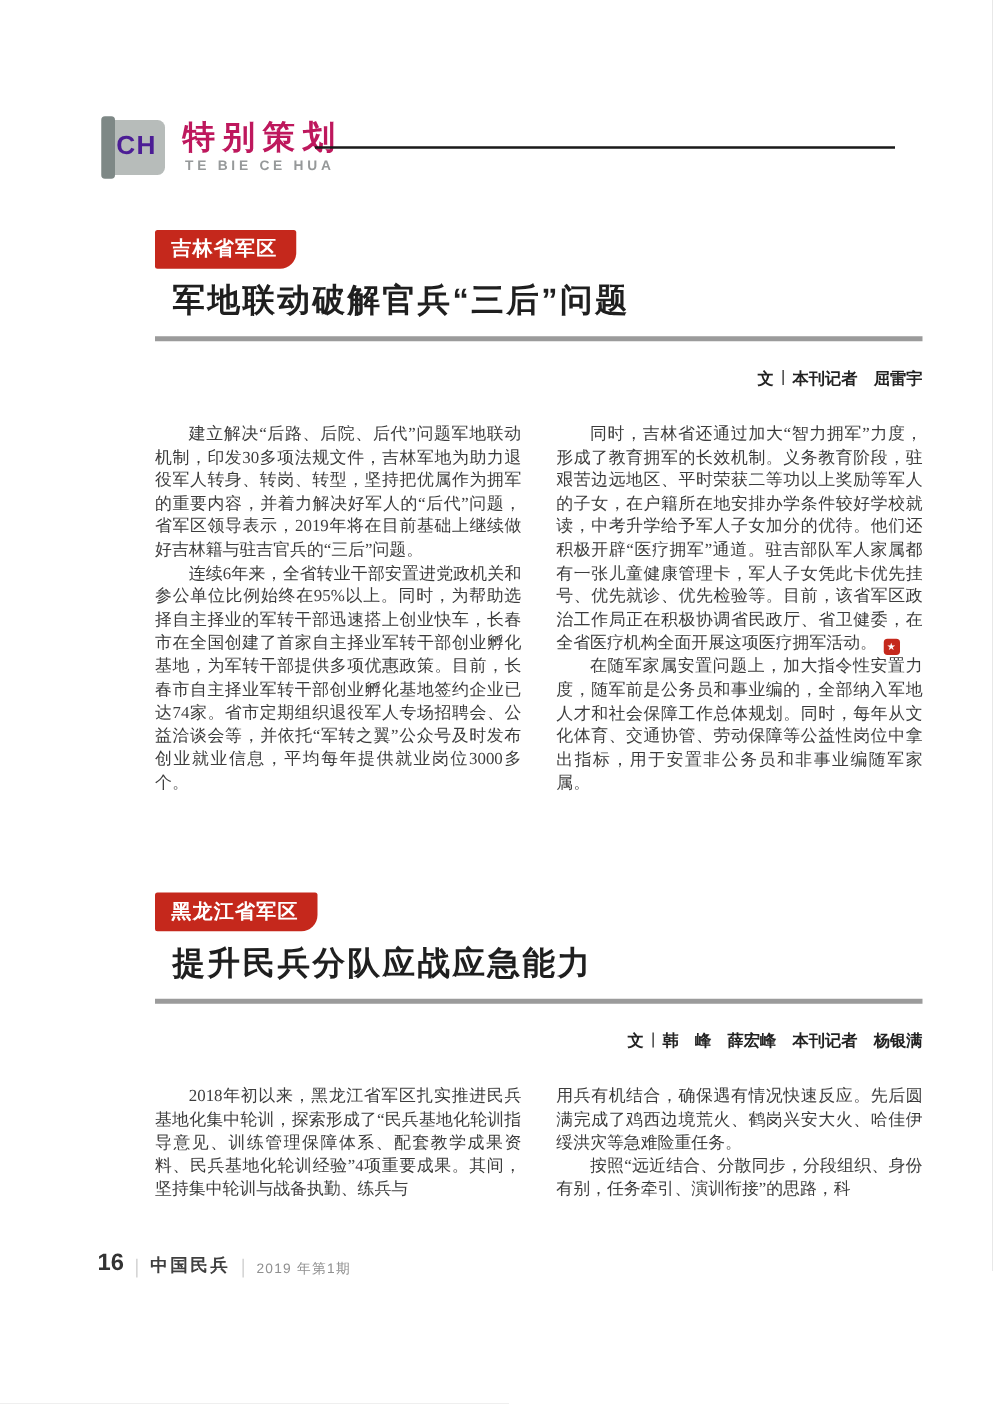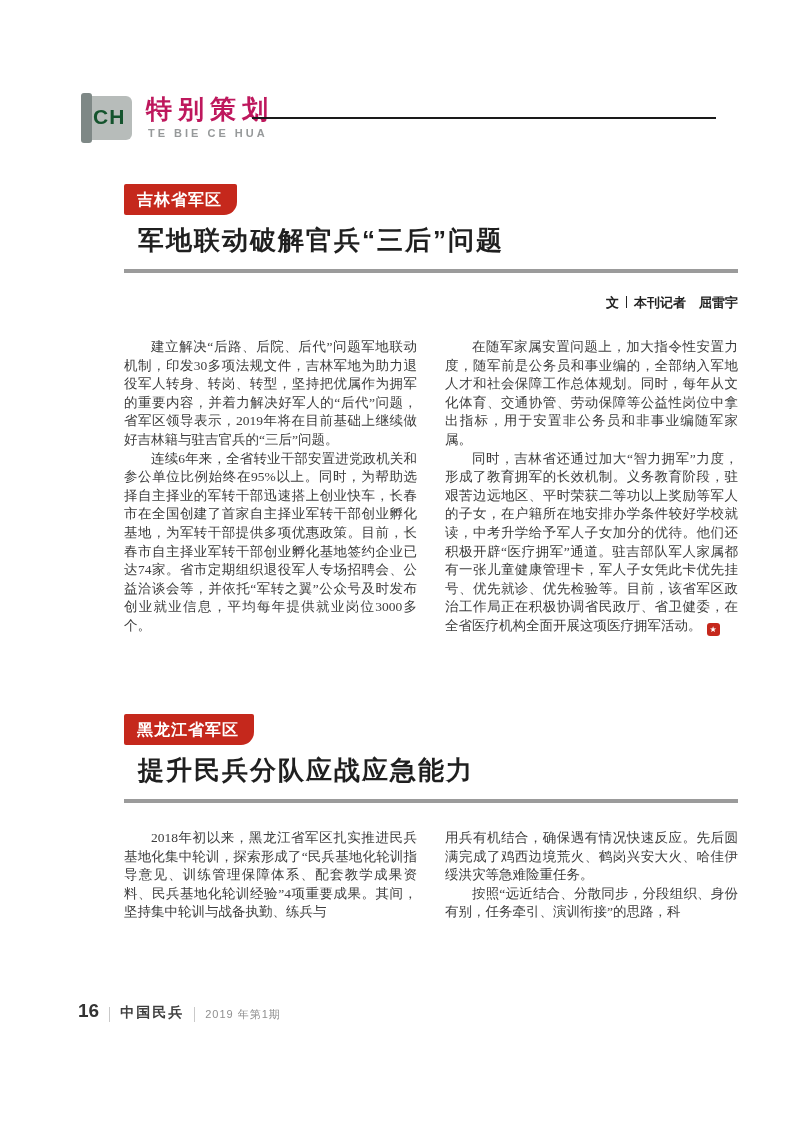--- a/index.html
+++ b/index.html
@@ -17,21 +17,21 @@
   .logo {
     position:absolute; left:4px; top:2px; width:46px; height:44px;
     background:#b7bcba; border-radius:6px;
   }
   .logo-bar {
     position:absolute; left:-5px; top:-3px; width:11px; height:50px;
     background:#7e8886; border-radius:3px;
   }
   .logo-text {
     position:absolute; left:7px; top:9px; width:100%;
-    font-size:21px; font-weight:bold; color:#14532d; letter-spacing:1px;
+    font-size:21px; font-weight:bold; color:#4c1d95; letter-spacing:1px;
     font-family:"Liberation Sans","DejaVu Sans",sans-serif;
   }
   .masthead-title {
     position:absolute; left:64px; top:-2px;
     font-size:26px; font-weight:bold; color:#be185d; letter-spacing:6px;
   }
   .masthead-subtitle {
     position:absolute; left:66px; top:33px;
     font-size:11px; font-weight:bold; color:#96999a; letter-spacing:3px;
   }
@@ -113,30 +113,33 @@
     <div class="article-rule"></div>
     <div class="byline">
       <span>文</span><span class="byline-sep"></span><span>本刊记者　屈雷宇</span>
     </div>
     <div class="columns">
       <div class="col">
         <p>建立解决“后路、后院、后代”问题军地联动机制，印发30多项法规文件，吉林军地为助力退役军人转身、转岗、转型，坚持把优属作为拥军的重要内容，并着力解决好军人的“后代”问题，省军区领导表示，2019年将在目前基础上继续做好吉林籍与驻吉官兵的“三后”问题。</p>
         <p>连续6年来，全省转业干部安置进党政机关和参公单位比例始终在95%以上。同时，为帮助选择自主择业的军转干部迅速搭上创业快车，长春市在全国创建了首家自主择业军转干部创业孵化基地，为军转干部提供多项优惠政策。目前，长春市自主择业军转干部创业孵化基地签约企业已达74家。省市定期组织退役军人专场招聘会、公益洽谈会等，并依托“军转之翼”公众号及时发布创业就业信息，平均每年提供就业岗位3000多个。</p>
       </div>
       <div class="col">
+        <p><span>同时，吉林省还通过加大“智力拥军”力度，形成了教育拥军的长效机制。义务教育阶段，驻艰苦边远地区、平时荣获二等功以上奖励等军人的子女，在户籍所在地安排办学条件较好学校就读，中考升学给予军人子女加分的优待。他们还积极开辟“医疗拥军”通道。驻吉部队军人家属都有一张儿童健康管理卡，军人子女凭此卡优先挂号、优先就诊、优先检验等。目前，该省军区政治工作局正在积极协调省民政厅、省卫健委，在全省医疗机构全面开展这项医疗拥军活动。</span><span class="endmark"><span class="endmark-glyph">★</span></span></p>
         <p>在随军家属安置问题上，加大指令性安置力度，随军前是公务员和事业编的，全部纳入军地人才和社会保障工作总体规划。同时，每年从文化体育、交通协管、劳动保障等公益性岗位中拿出指标，用于安置非公务员和非事业编随军家属。</p>
-        <p><span>同时，吉林省还通过加大“智力拥军”力度，形成了教育拥军的长效机制。义务教育阶段，驻艰苦边远地区、平时荣获二等功以上奖励等军人的子女，在户籍所在地安排办学条件较好学校就读，中考升学给予军人子女加分的优待。他们还积极开辟“医疗拥军”通道。驻吉部队军人家属都有一张儿童健康管理卡，军人子女凭此卡优先挂号、优先就诊、优先检验等。目前，该省军区政治工作局正在积极协调省民政厅、省卫健委，在全省医疗机构全面开展这项医疗拥军活动。</span><span class="endmark"><span class="endmark-glyph">★</span></span></p>
       </div>
     </div>
   </section>
 
   <section class="article article-2">
     <div class="badge">黑龙江省军区</div>
     <h1 class="article-title">提升民兵分队应战应急能力</h1>
     <div class="article-rule"></div>
+    <div class="byline">
+      <span>文</span><span class="byline-sep"></span><span>韩　峰　薛宏峰　本刊记者　杨银满</span>
+    </div>
     <div class="columns">
       <div class="col">
         <p>2018年初以来，黑龙江省军区扎实推进民兵基地化集中轮训，探索形成了“民兵基地化轮训指导意见、训练管理保障体系、配套教学成果资料、民兵基地化轮训经验”4项重要成果。其间，坚持集中轮训与战备执勤、练兵与</p>
       </div>
       <div class="col">
         <p class="cont">用兵有机结合，确保遇有情况快速反应。先后圆满完成了鸡西边境荒火、鹤岗兴安大火、哈佳伊绥洪灾等急难险重任务。</p>
         <p>按照“远近结合、分散同步，分段组织、身份有别，任务牵引、演训衔接”的思路，科</p>
       </div>
     </div>
   </section>

